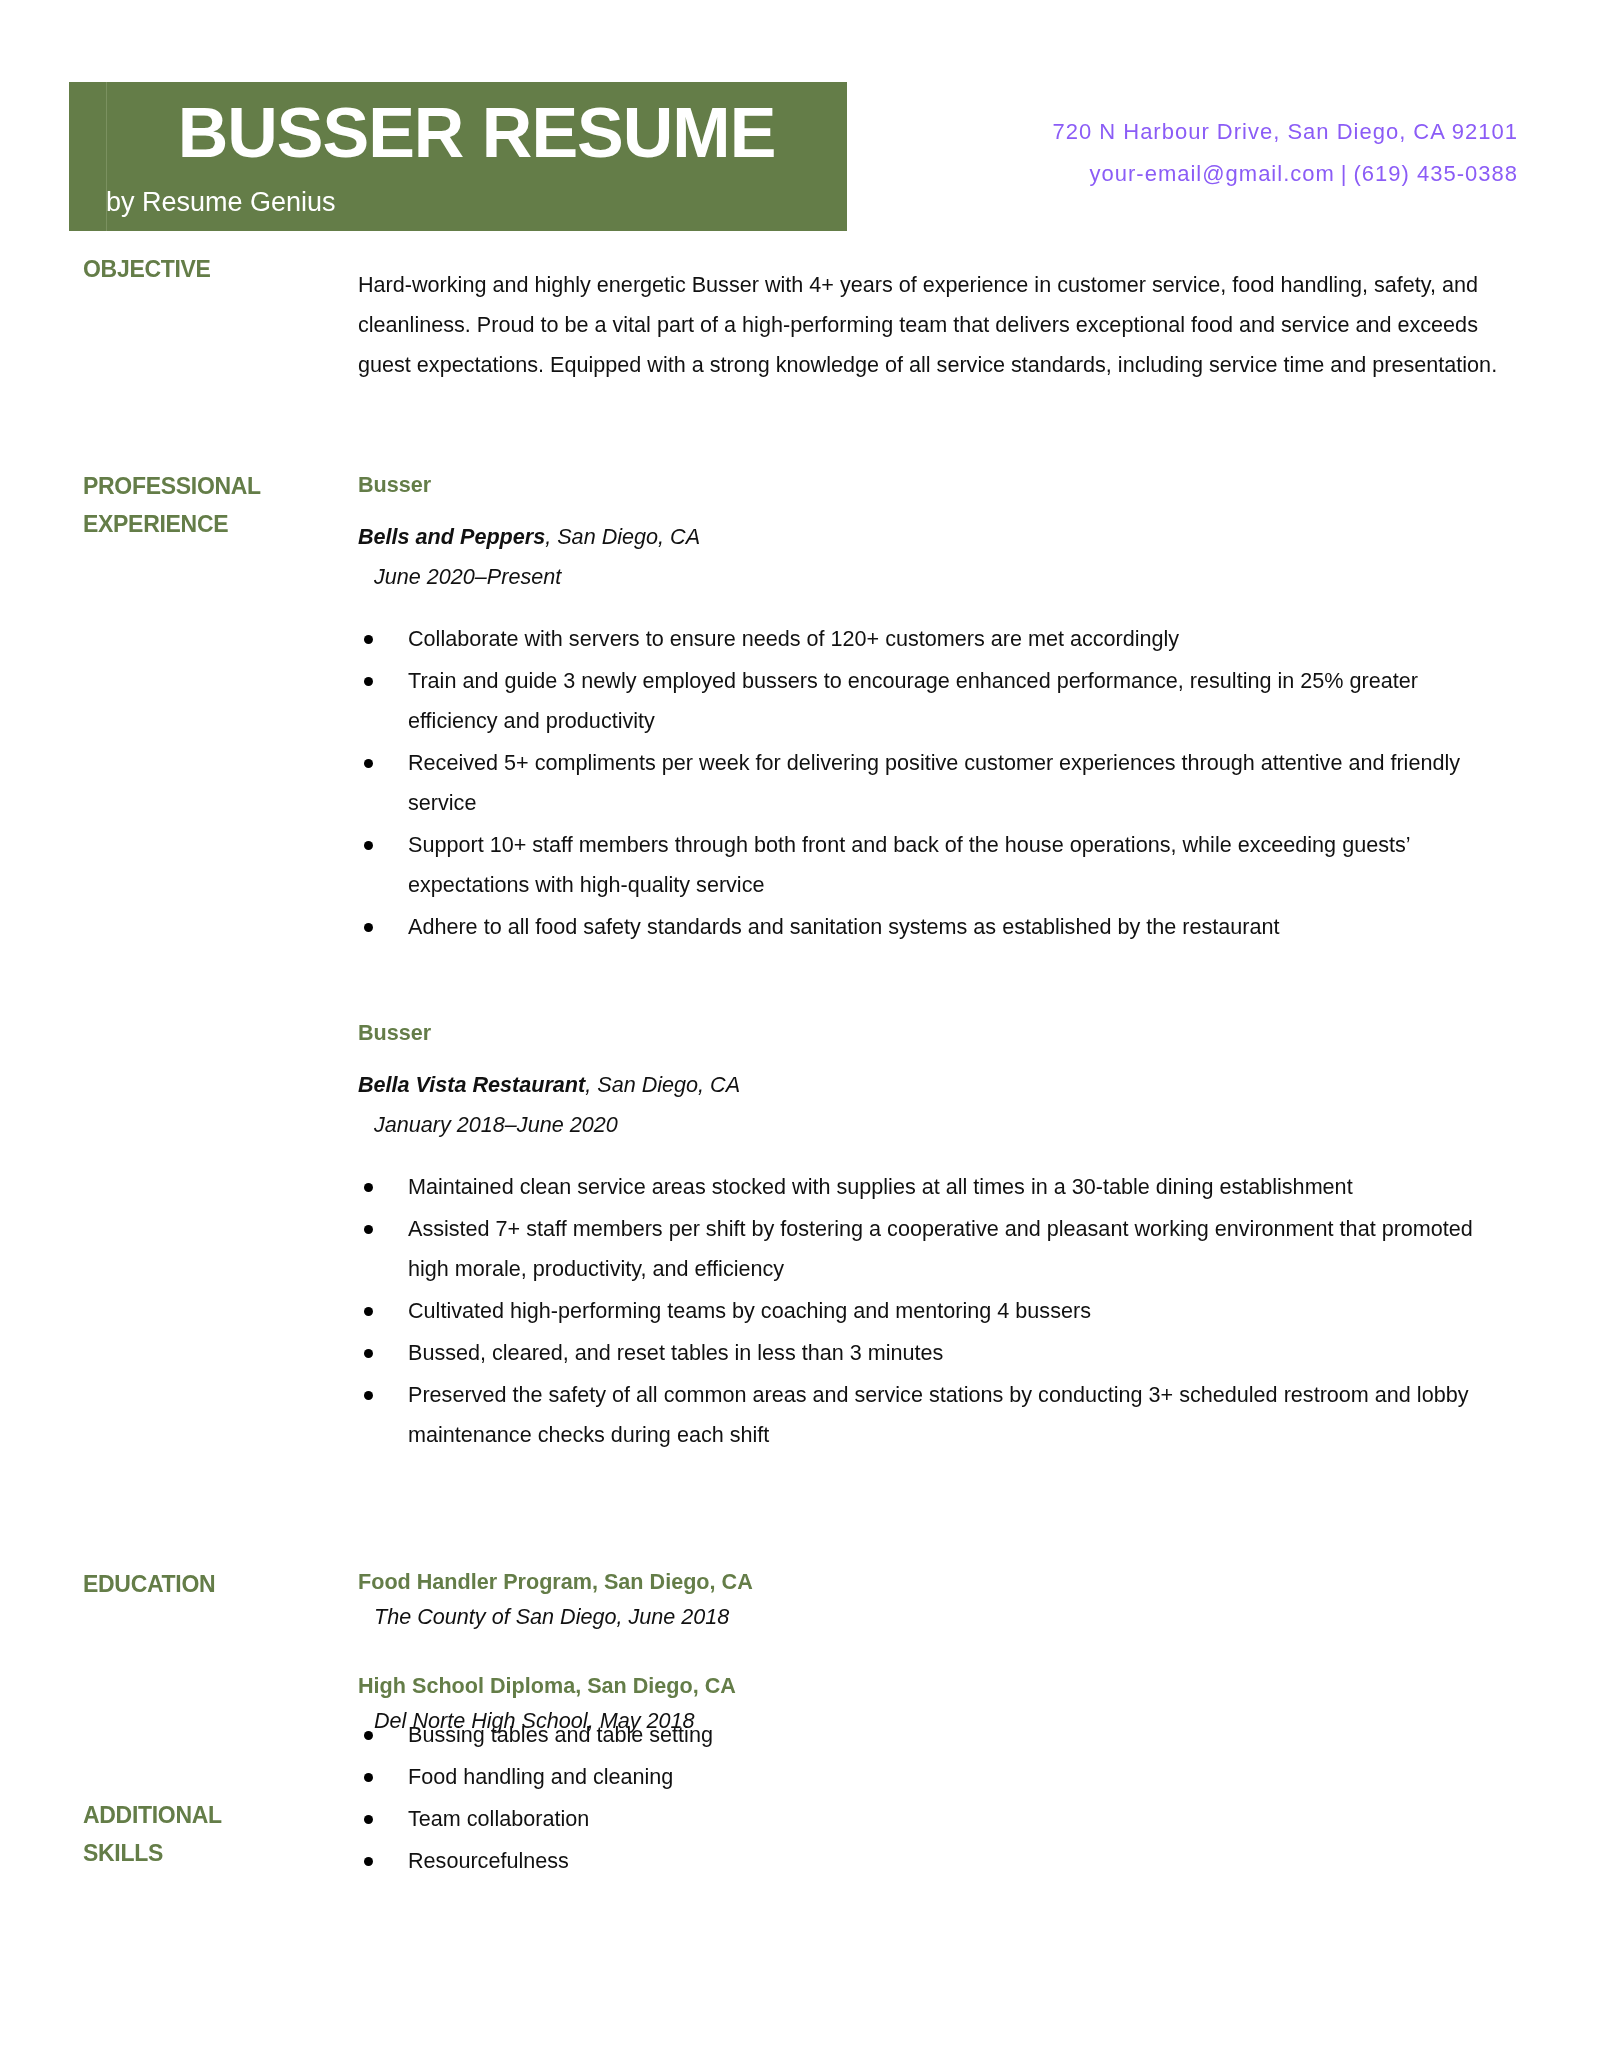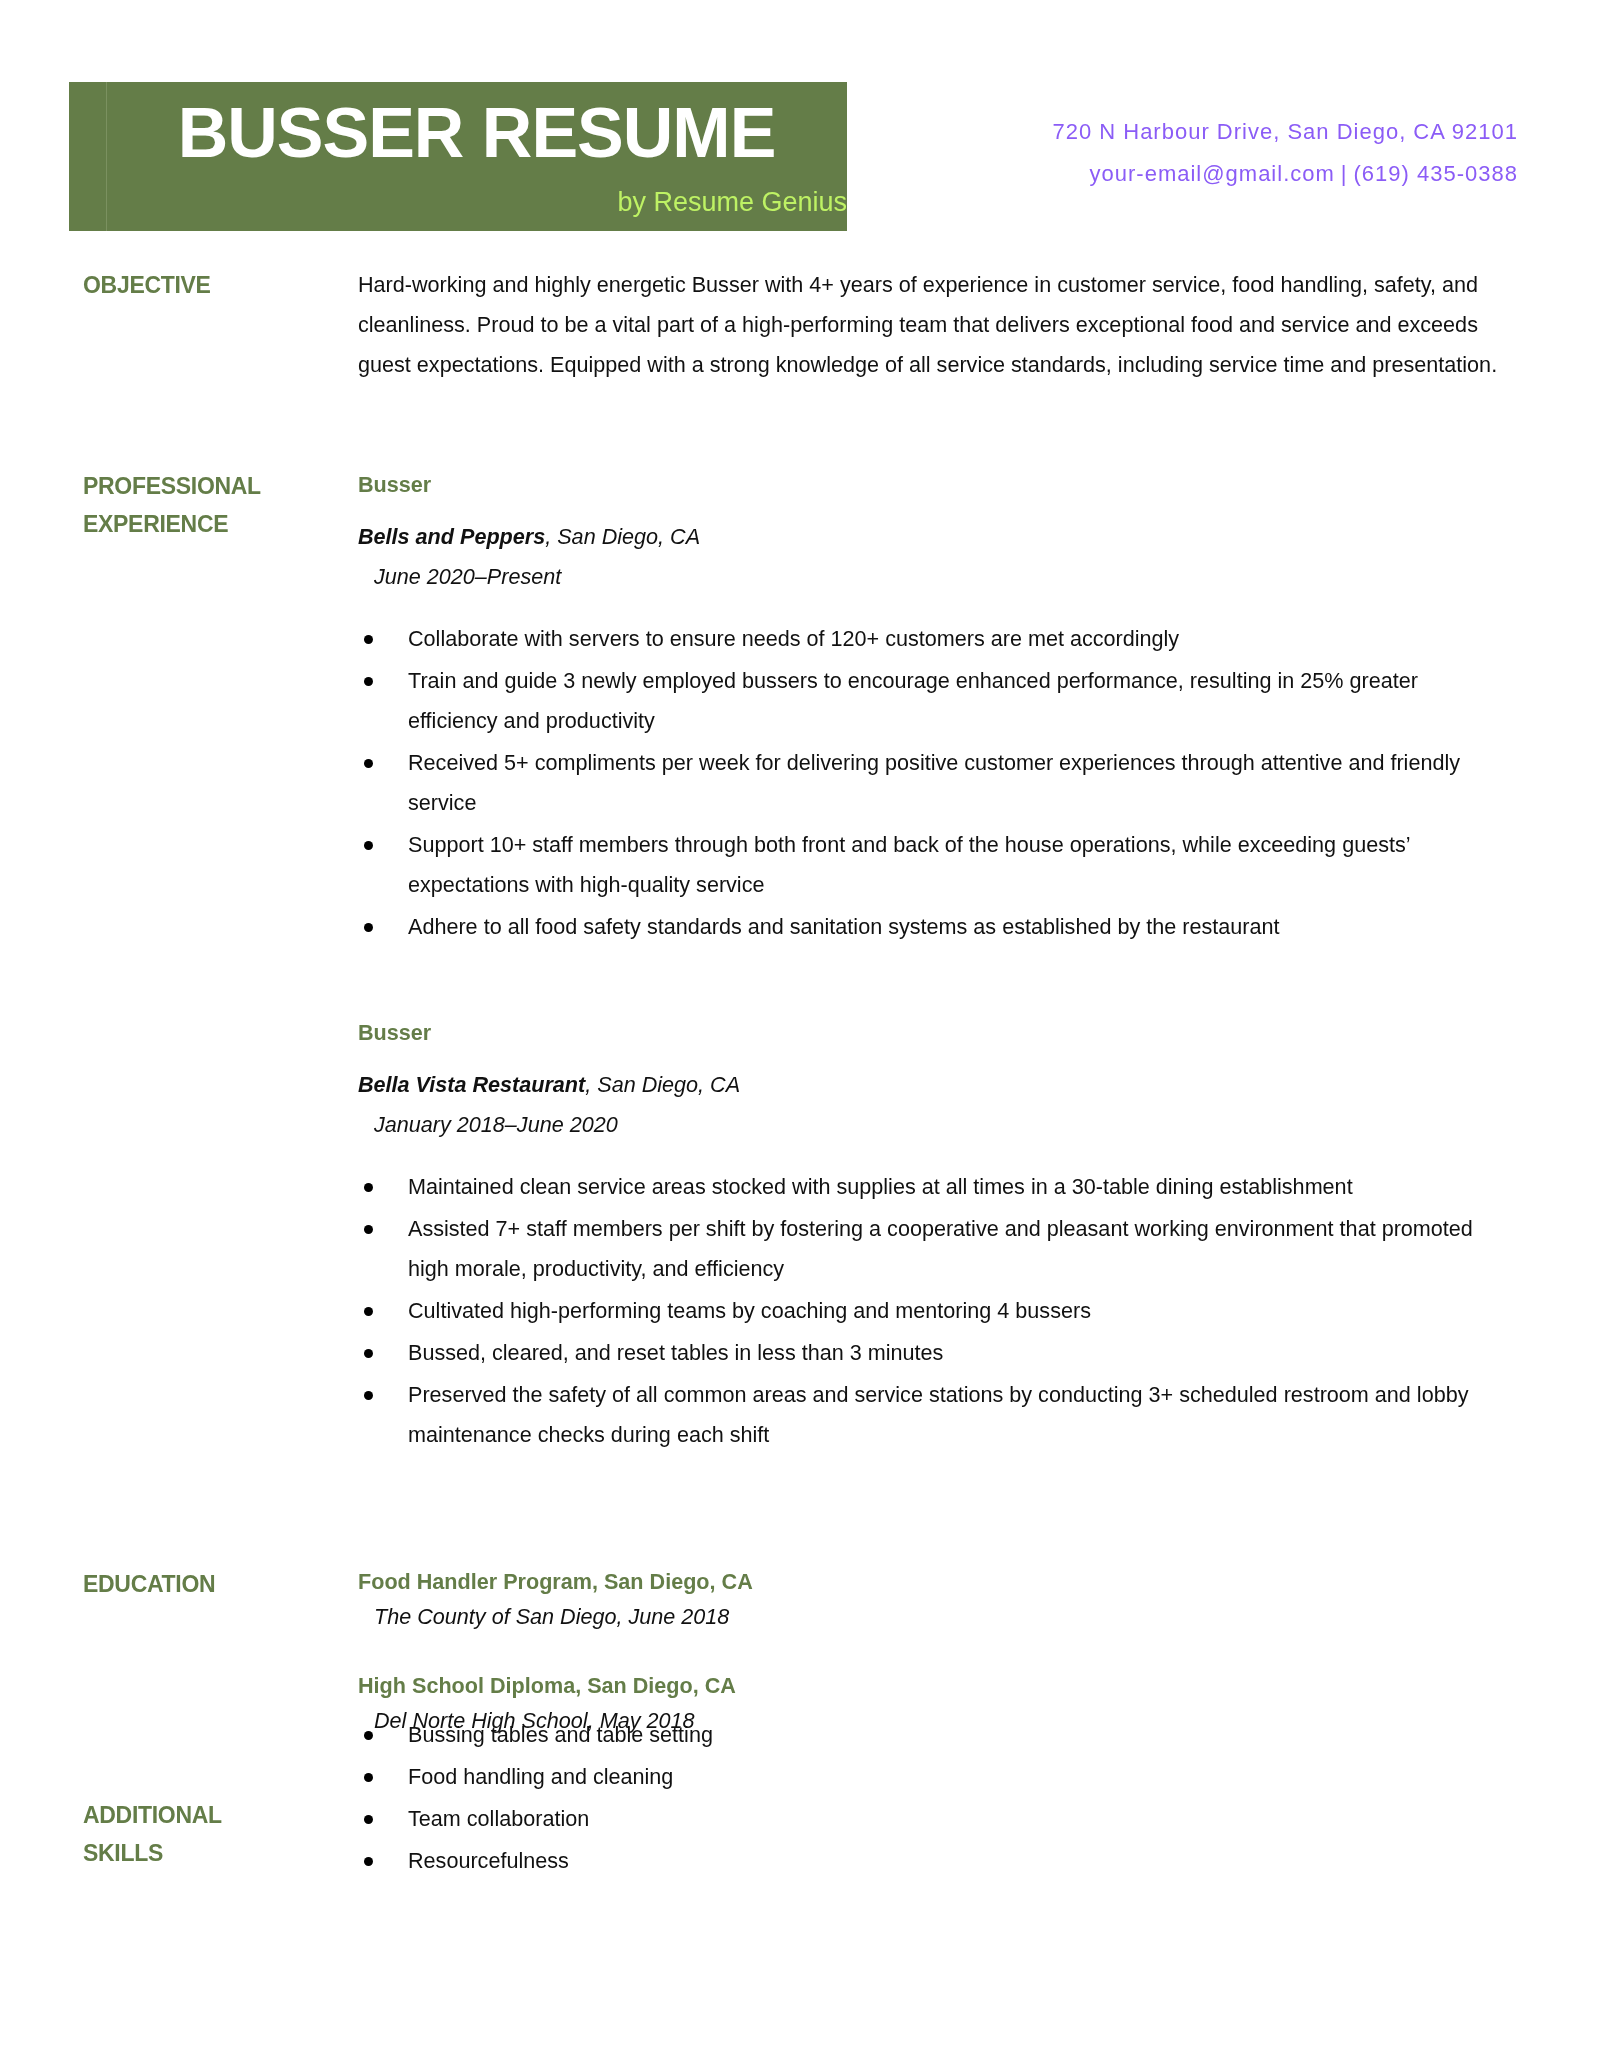--- a/index.html
+++ b/index.html
@@ -5,22 +5,22 @@
   html, body { margin: 0; padding: 0; background: #ffffff; }
   body { width: 1600px; height: 2071px; position: relative; overflow: hidden;
          font-family: "Liberation Sans", sans-serif; color: #111111; }
   .header-box { position: absolute; left: 69px; top: 82px; width: 778px; height: 149px;
                 background: #647d48; }
   .header-strip { position: absolute; left: 37px; top: 0; width: 1px; height: 149px;
                   background: #7b9160; }
   .header-title { position: absolute; left: 37px; right: 0; top: 16px; text-align: center;
                   color: #ffffff; font-weight: bold; font-size: 70px; line-height: 70px;
                   letter-spacing: -1px; }
-  .header-sub { position: absolute; left: 37px; right: 0; top: 102px; text-align: right;
-                color: #bef264; font-size: 27px; line-height: 36px; }
+  .header-sub { position: absolute; left: 37px; right: 0; top: 102px; text-align: left;
+                color: #ffffff; font-size: 27px; line-height: 36px; }
   .contact { position: absolute; right: 82px; text-align: right; color: #8b5cf6;
              font-size: 22px; letter-spacing: 1px; line-height: 30px; white-space: nowrap; }
   .contact.l1 { top: 117px; }
   .contact.l2 { top: 159px; }
   .contact .sep { padding: 0 6px; }
 
   .label { position: absolute; left: 83px; color: #647d48; font-weight: bold;
            font-size: 23px; line-height: 38px; letter-spacing: -0.3px; width: 240px; }
   .content { position: absolute; left: 358px; width: 1150px; font-size: 21.6px;
              line-height: 40px; }
@@ -41,21 +41,21 @@
   <div class="header-strip"></div>
   <div class="header-title">BUSSER RESUME</div>
   <div class="header-sub">by Resume Genius</div>
 </div>
 
 <div class="contact l1">720 N Harbour Drive, San Diego, CA 92101</div>
 <div class="contact l2">
   <span>your-email@gmail.com</span><span class="sep">|</span><span>(619) 435-0388</span>
 </div>
 
-<div class="label" style="top:266px">OBJECTIVE</div>
+<div class="label" style="top:250px">OBJECTIVE</div>
 <div class="content" style="top:265px">
   <p class="para">Hard-working and highly energetic Busser with 4+ years of experience in customer service, food handling, safety, and cleanliness. Proud to be a vital part of a high-performing team that delivers exceptional food and service and exceeds guest expectations. Equipped with a strong knowledge of all service standards, including service time and presentation.</p>
 </div>
 
 <div class="label" style="top:467px">
   <div>PROFESSIONAL</div>
   <div>EXPERIENCE</div>
 </div>
 
 <div class="content" style="top:465px">

